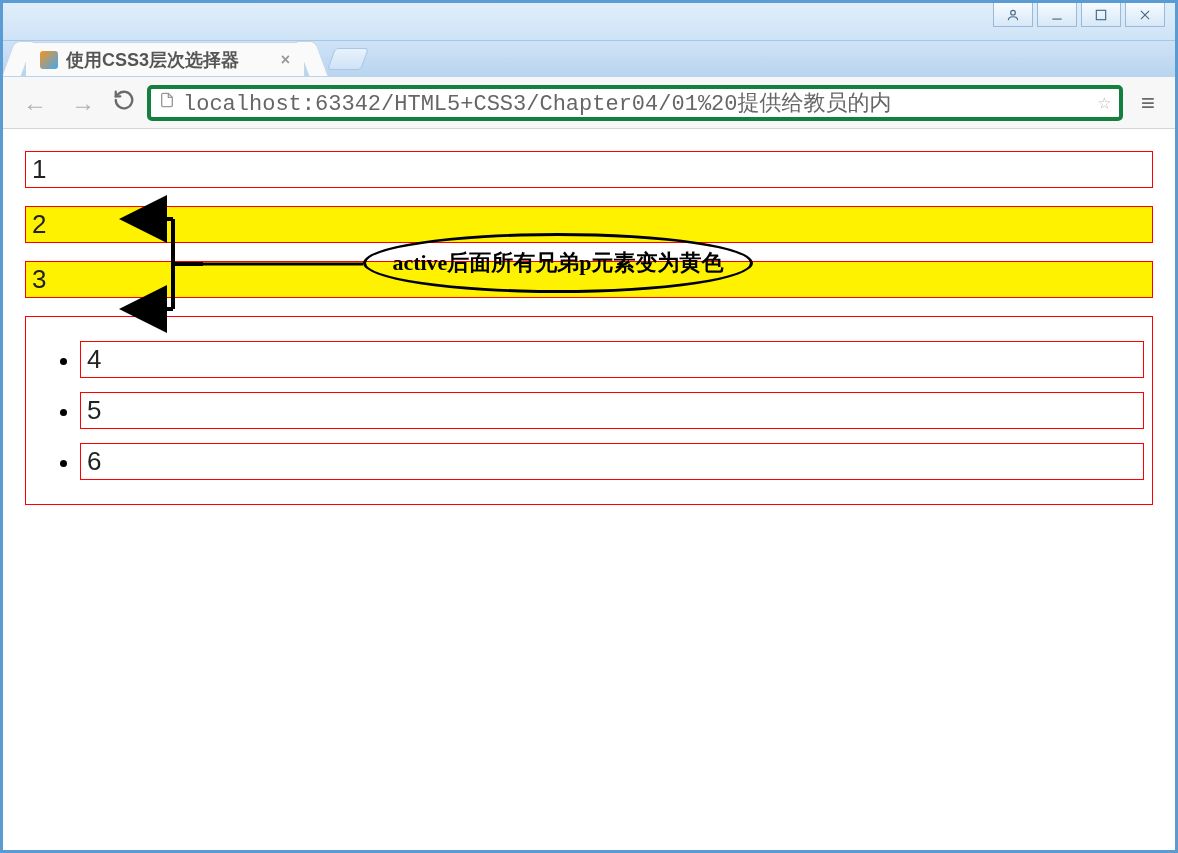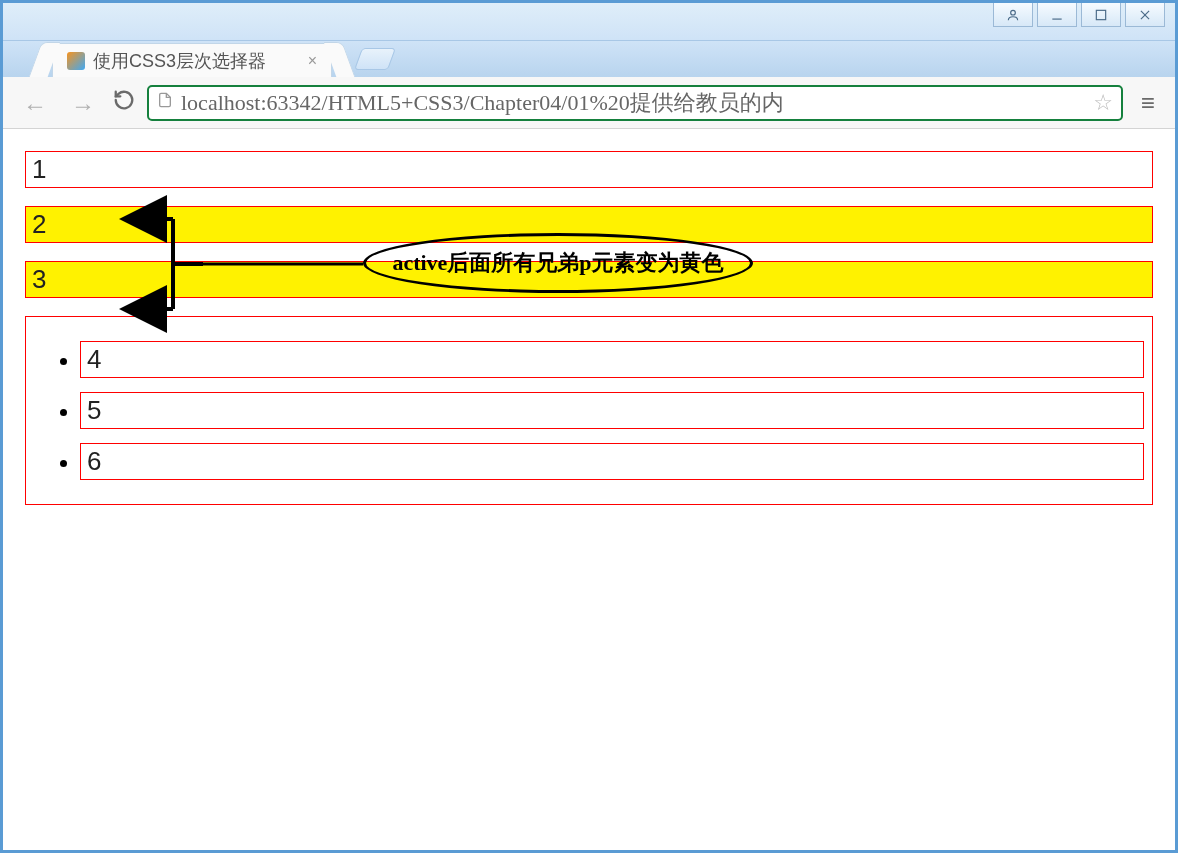--- a/index.html
+++ b/index.html
@@ -16,22 +16,23 @@
     .winbtn {
       width:40px; height:24px; margin-right:4px;
       background:linear-gradient(#f6fbff,#d7e8f7);
       border:1px solid #9bb9d6; border-top:none;
       display:flex; align-items:center; justify-content:center;
       color:#4a6a88; font-size:14px;
     }
     .winbtn.close { margin-right:10px; }
     .winbtn svg { display:block; }
     .tabbar {
-      height:36px; display:flex; align-items:flex-end; padding-left:49px;
+      height:36px; display:flex; align-items:center; padding-left:22px;
       background:linear-gradient(#cfe3f7,#b8d4ee);
+      font-weight:bold;
     }
     .tab {
       display:flex; align-items:center; gap:8px;
       background:#fafafa; height:34px; padding:0 14px;
       border-top-left-radius:8px; border-top-right-radius:8px;
       border:1px solid #c2d6e8; border-bottom:none;
       font-size:18px; color:#555;
       min-width:280px;
       position:relative;
     }
@@ -63,23 +64,23 @@
       transform:skewX(-20deg);
     }
 
     .toolbar {
       height:52px; background:#f7f7f7; border-bottom:1px solid #d4d4d4;
       display:flex; align-items:center; gap:12px; padding:0 14px;
     }
     .navbtn { color:#b0b0b0; font-size:24px; padding:0 6px; }
     .reload { color:#6a6a6a; font-size:22px; }
     .urlbar {
-      flex:1; height:36px; border:2px solid #15803d; border-radius:5px;
+      flex:1; height:36px; border:4px solid #15803d; border-radius:5px;
       background:#fff; display:flex; align-items:center; padding:0 8px;
-      font-family:Liberation Serif, serif; font-size:22px; color:#666;
+      font-family:Liberation Mono, monospace; font-size:22px; color:#666;
       overflow:hidden;
     }
     .file-icon{ color:#999; margin-right:8px; font-size:18px;}
     .urltext{ flex:1; white-space:nowrap; overflow:hidden; }
     .star{ color:#bbb; font-size:22px; margin-left:6px;}
     .menu-icon{ color:#6a6a6a; font-size:24px; padding:0 6px;}
 
     .content {
       background:#fff; height:calc(100% - 38px - 36px - 52px);
       padding:22px; overflow:auto;

